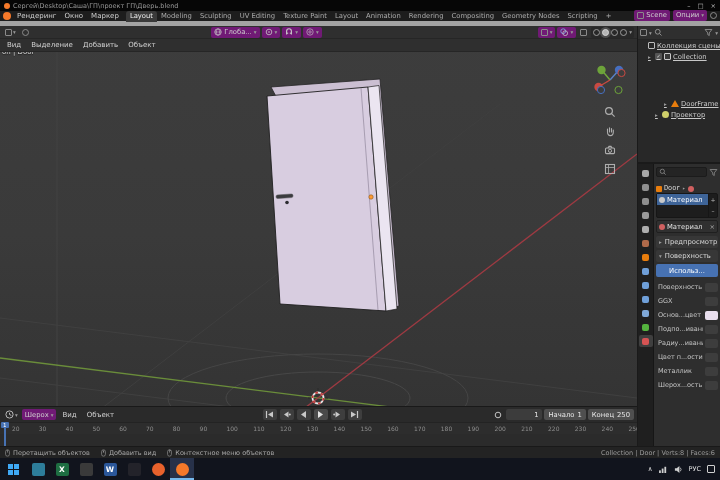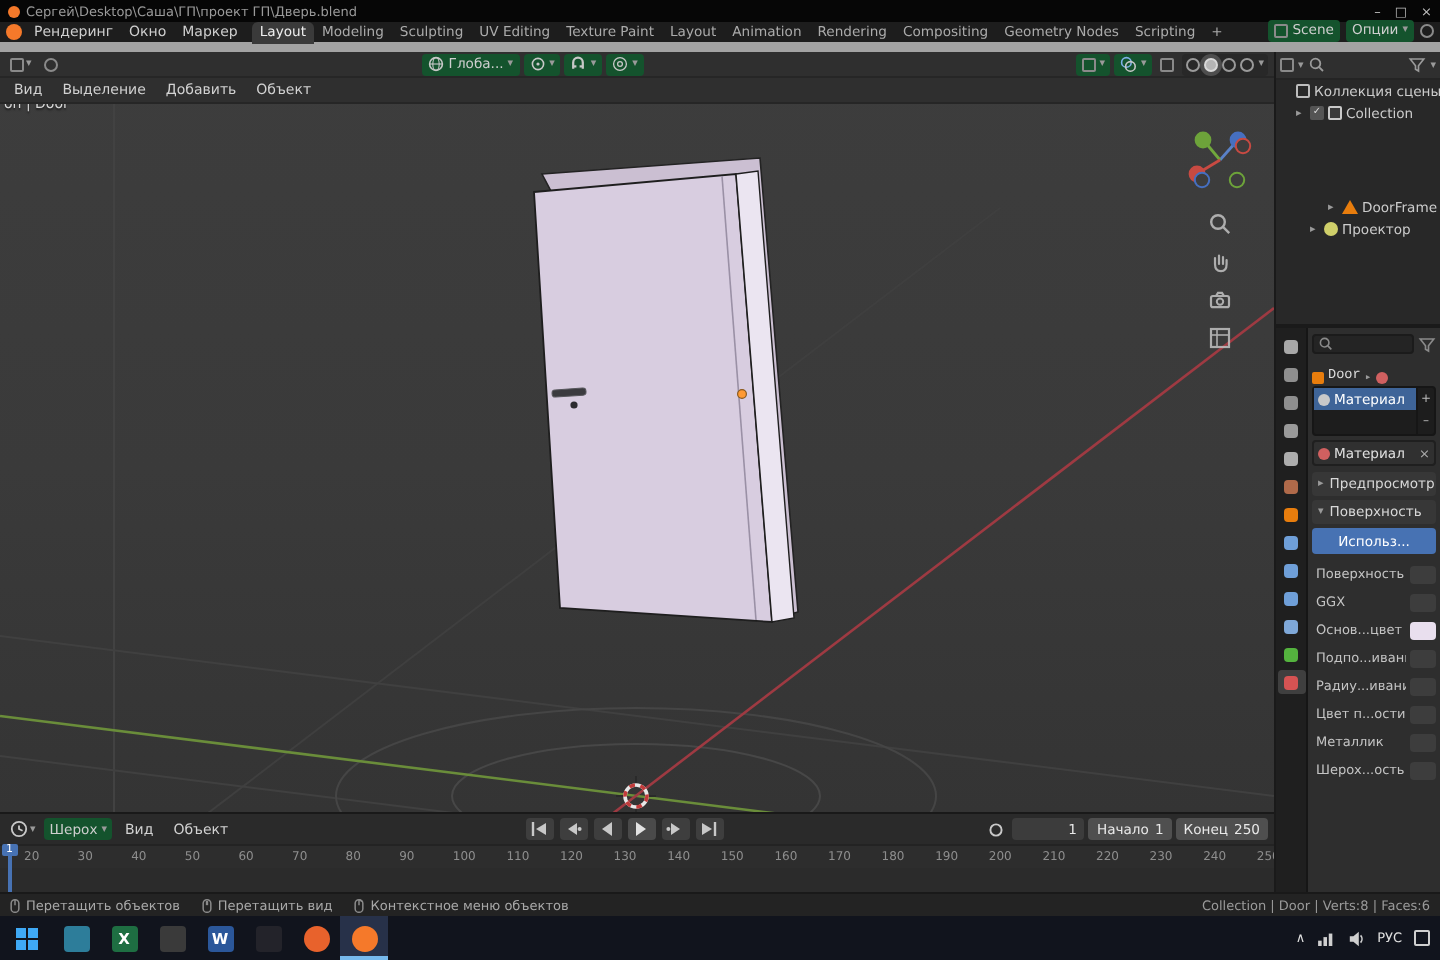--- a/index.html
+++ b/index.html
@@ -14,21 +14,21 @@
   .win-controls { margin-left:auto; display:flex; gap:7px; font-size:6.5px; color:#bdbdbd; }
 
   
   .topbar { height:15px; background:#1d1d1d; border-bottom:5px solid #a3a3a3; display:flex; align-items:flex-end; padding:0 3px; white-space:nowrap; }
   .tb-left { display:flex; align-items:center; height:100%; }
   .menu { padding:0 4px; font-size:7px; color:#cfcfcf; }
   .wtabs { display:flex; align-items:flex-start; height:100%; margin-left:3px; }
   .wtab { padding:1px 4px 2px 4px; font-size:6.8px; color:#ababab; border-radius:3px 3px 0 0; }
   .wtab.active { background:#3a3a3a; color:#efefef; }
   .tb-right { margin-left:auto; display:flex; align-items:center; gap:3px; height:100%; padding-bottom:2px; }
-  .pill { background:#14532d; border-radius:2px; height:11px; display:flex; align-items:center; gap:2px; padding:0 3px; font-size:6.8px; color:#cfcfcf; }
+  .pill { background:#701a75; border-radius:2px; height:11px; display:flex; align-items:center; gap:2px; padding:0 3px; font-size:6.8px; color:#cfcfcf; }
   .chev { font-size:5.5px; color:#9a9a9a; }
   .mini-ic { width:7px; height:7px; border:1px solid #8a8a8a; border-radius:1px; display:inline-block; }
 
   
   .main { height:420px; display:flex; }
   .left { flex:1; min-width:0; display:flex; flex-direction:column; }
 
   
   .viewport { flex:1; position:relative; background:linear-gradient(#3d3d3d, #3a3a3a 55%, #343434); overflow:hidden; }
   .scene-svg { position:absolute; left:0; top:0; width:100%; height:100%; }
@@ -58,21 +58,21 @@
   .rnum { position:absolute; top:2px; font-size:6px; color:#8e8e8e; }
   .playhead { position:absolute; left:4px; top:15px; bottom:0; width:2px; background:#4772b3; z-index:2; }
   .ph-label { position:absolute; left:1px; top:15px; z-index:3; background:#4772b3; color:#fff; font-size:5.5px; padding:0 2px; border-radius:1px; }
   .tl-area { flex:1; background:#2b2b2b; }
 
   
   .rightpanel { width:83px; flex:none; background:#282828; border-left:1px solid #1a1a1a; display:flex; flex-direction:column; }
   .outliner { height:138px; border-bottom:2px solid #1a1a1a; display:flex; flex-direction:column; }
   .o-filter { height:14px; background:#2f2f2f; border-bottom:1px solid #242424; display:flex; align-items:center; gap:2px; padding:0 2px; }
   .o-filter .spacer { flex:1; }
-  .orow { display:flex; align-items:center; height:11px; gap:2px; white-space:nowrap; overflow:hidden; }
+  .orow { display:flex; align-items:center; height:11px; gap:2px; white-space:nowrap; overflow:hidden;text-decoration:underline; }
   .oarrow { width:5px; font-size:5.5px; color:#9a9a9a; flex:none; }
   .ocb { width:7px; height:7px; background:#545454; border-radius:1px; font-size:5px; color:#ddd; line-height:7px; text-align:center; flex:none; }
   .oicon { width:7px; height:7px; flex:none; display:inline-block; }
   .oicon.scene { border:1px solid #bdbdbd; border-radius:1px; }
   .oicon.collection { border:1px solid #c9c9c9; border-radius:1px; background:#3a3a3a; }
   .oicon.mesh { width:0; height:0; border-left:4px solid transparent; border-right:4px solid transparent; border-bottom:7px solid #e87d0d; background:none; }
   .oicon.light { border-radius:50%; background:#cfcf6a; }
   .olabel { font-size:6.8px; color:#cccccc; overflow:hidden; }
 
   .properties { flex:1; display:flex; min-height:0; }
@@ -590,21 +590,21 @@
           <rect x="0.7" y="0.7" width="4.6" height="7.6" rx="2.2" fill="none" stroke="#8a8a8a" stroke-width="0.9"></rect>
           <line x1="3" y1="0.7" x2="3" y2="4" stroke="#8a8a8a" stroke-width="0.9"></line>
         </svg>
       <span>Перетащить объектов</span>
     </span>
     <span class="sgroup">
       <svg width="5" height="8" viewBox="0 0 6 9">
           <rect x="0.7" y="0.7" width="4.6" height="7.6" rx="2.2" fill="none" stroke="#8a8a8a" stroke-width="0.9"></rect>
           <rect x="2.3" y="1.5" width="1.4" height="2.5" fill="#8a8a8a"></rect>
         </svg>
-      <span>Перетащить вид</span>
+      <span>Добавить вид</span>
     </span>
     <span class="sgroup">
       <svg width="5" height="8" viewBox="0 0 6 9">
           <rect x="0.7" y="0.7" width="4.6" height="7.6" rx="2.2" fill="none" stroke="#8a8a8a" stroke-width="0.9"></rect>
           <line x1="3" y1="0.7" x2="3" y2="4" stroke="#8a8a8a" stroke-width="0.9"></line>
           <line x1="3" y1="0.7" x2="5.3" y2="2" stroke="#8a8a8a" stroke-width="0.9"></line>
         </svg>
       <span>Контекстное меню объектов</span>
     </span>
     <span class="stats">Collection | Door | Verts:8 | Faces:6</span>

